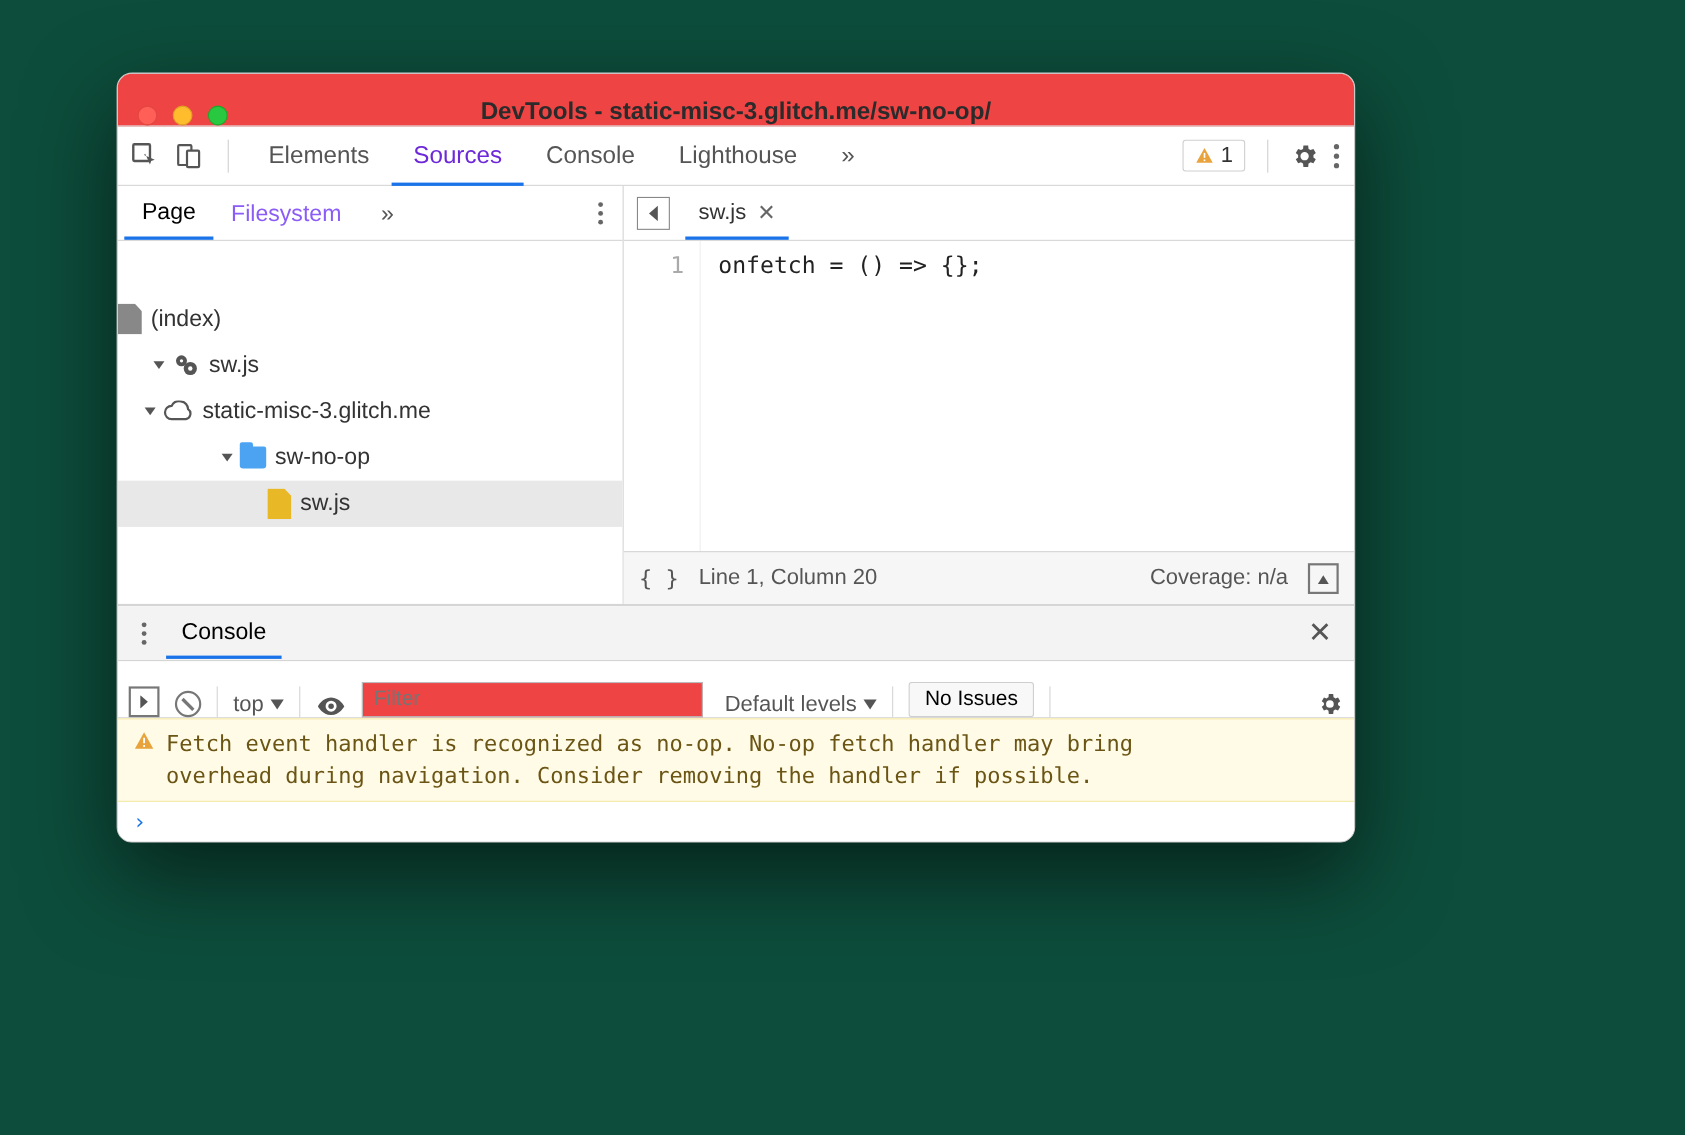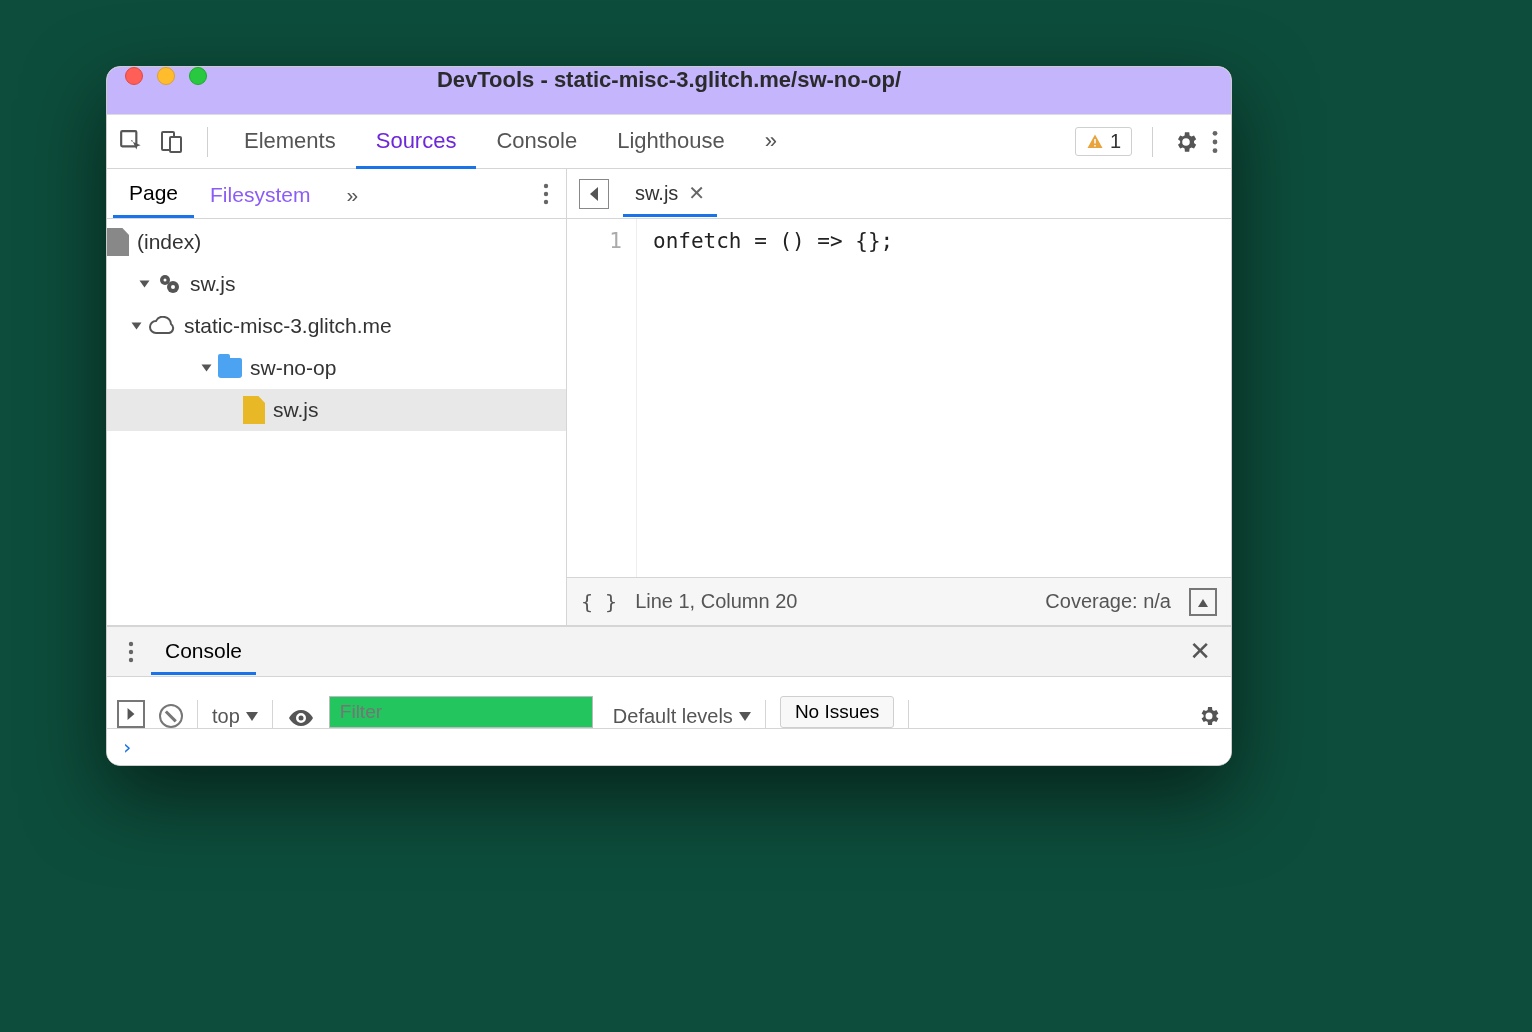--- a/index.html
+++ b/index.html
@@ -20,24 +20,24 @@
     border-radius: 14px;
     box-shadow: 0 30px 80px rgba(0,0,0,0.55);
     overflow: hidden;
     display: flex;
     flex-direction: column;
     border: 1px solid #ccc;
   }
   
   .titlebar {
     height: 48px;
-    background: #c4b5fd;
+    background: #ef4444;
     border-bottom: 1px solid #ddd;
     display: flex;
-    align-items: flex-start;
+    align-items: flex-end;
     position: relative;
   }
   .traffic { display: flex; gap: 14px; margin-left: 18px; }
   .dot { width: 18px; height: 18px; border-radius: 50%; }
   .dot.red { background: #ff5f57; border:1px solid #e24640;}
   .dot.yellow { background: #ffbd2e; border:1px solid #dea123;}
   .dot.green { background: #28c940; border:1px solid #1aab29;}
   .title { position: absolute; left:0; right:0; text-align:center; font-weight:600; color:#2b2b2b; font-size:22px;}
   
   .toolbar {
@@ -56,21 +56,21 @@
   .tb-right { margin-left:auto; display:flex; align-items:center; gap:12px;}
   .warn-badge {
     display:flex; align-items:center; gap:6px;
     border:1px solid #cfcfcf; border-radius:3px;
     padding: 2px 10px; font-size:20px; color:#333; background:#fff;
   }
   .warn-tri { color:#e8a33d; }
   .gear-icon, .kebab-icon { color:#666; cursor:pointer;}
   
   .main { flex:1; display:flex; border-bottom:1px solid #d5d5d5; min-height:0;}
-  .left-pane { width:460px; border-right:1px solid #d5d5d5; display:flex; flex-direction:column;}
+  .left-pane { width:460px; border-right:1px solid #d5d5d5; display:flex; flex-direction:column;gap:48px;}
   .subtabs { height:50px; display:flex; align-items:center; border-bottom:1px solid #d5d5d5; padding:0 6px;}
   .subtab { padding: 12px 16px 10px; color:#8b5cf6; cursor:pointer; font-size:21px;}
   .subtab.active { color:#000; border-bottom:3px solid #1a73e8; }
   .sub-more { margin-left:4px; color:#555;}
   .sub-kebab { margin-left:auto; color:#555; padding:0 10px; cursor:pointer;}
   .tree { flex:1; padding-top:2px; font-size:21px; color:#333; overflow:hidden;}
   .tree-row { display:flex; align-items:center; height:42px; gap:8px; white-space:nowrap;}
   .tree-row.selected { background:#e8e8e8;}
   .disclose { width:0;height:0;border-left:7px solid #555;border-top:5px solid transparent;border-bottom:5px solid transparent; transform:rotate(90deg); }
   .icon-file { width:22px; height:28px; background:#888; clip-path: polygon(0 0, 70% 0, 100% 25%, 100% 100%, 0 100%);}
@@ -96,21 +96,21 @@
   .drawer-kebab { padding:0 12px; color:#555; cursor:pointer;}
   .drawer-tab { padding:11px 14px 9px; color:#000; border-bottom:3px solid #1a73e8; font-size:21px; margin-left:4px;}
   .drawer-close { margin-left:auto; padding:0 12px; color:#555; font-size:26px; cursor:pointer;}
   .console-toolbar { height:52px; border-bottom:1px solid #d5d5d5; display:flex; align-items:flex-end; padding:0 10px; gap:14px; color:#555;}
   .ct-box { width:28px; height:28px; border:2px solid #777; display:flex; align-items:center; justify-content:center; cursor:pointer;}
   .ban { width:24px;height:24px;border:2.5px solid #777;border-radius:50%; position:relative; cursor:pointer;}
   .ban::after{content:"";position:absolute;left:3px;top:9px;width:14px;height:2.5px;background:#777;transform:rotate(45deg);}
   .divider { width:1px; height:28px; background:#d5d5d5;}
   .ctx { display:flex; align-items:center; gap:6px; cursor:pointer;}
   .eye { color:#555; }
-  .filter-input { width:264px; height:32px; border:1px solid #bbb; padding:0 10px; font-size:19px; color:#333; background:#22c55e;}
+  .filter-input { width:310px; height:32px; border:1px solid #bbb; padding:0 10px; font-size:19px; color:#333; background:#ef4444;}
   .levels { display:flex; align-items:center; gap:6px; cursor:pointer; margin-left: 6px;}
   .issues-btn { border:1px solid #cfcfcf; background:#f8f8f8; border-radius:3px; padding:4px 14px; font-size:19px; cursor:pointer;}
   .ct-gear { margin-left:auto; cursor:pointer; color:#666;}
   .console-body { background:#fff;}
   .warn-row { background:#fffbe6; border-top:1px solid #f3e9a8; border-bottom:1px solid #f3e9a8; padding:8px 14px 8px 14px; display:flex; gap:10px; font-family: ui-monospace, Menlo, monospace; font-size:20px; color:#6b5515; line-height:1.45;}
   .warn-row .tri { color:#e8a33d; flex-shrink:0; padding-top:2px;}
   .prompt-row { padding:6px 14px; color:#1a73e8; font-family: ui-monospace, Menlo, monospace; font-size:20px;}
   .tri-down { width:0;height:0;border-left:6px solid transparent;border-right:6px solid transparent;border-top:9px solid #555; display:inline-block;}
   svg { display:block; }
 </style>
@@ -305,19 +305,29 @@
       <div class="divider"></div>
       <button class="issues-btn">No Issues</button>
       <div class="divider"></div>
       <div class="ct-gear">
         <svg width="24" height="24" viewBox="0 0 24 24" fill="#555">
             <path d="M19.4 13a7.5 7.5 0 000-2l2-1.6-2-3.4-2.4.9a7.5 7.5 0 00-1.7-1L15 3h-4l-.3 2.9a7.5 7.5 0 00-1.7 1l-2.4-.9-2 3.4L6.6 11a7.5 7.5 0 000 2l-2 1.6 2 3.4 2.4-.9a7.5 7.5 0 001.7 1L11 21h4l.3-2.9a7.5 7.5 0 001.7-1l2.4.9 2-3.4zM12 15.5A3.5 3.5 0 1112 8.5a3.5 3.5 0 010 7z"></path>
           </svg>
       </div>
     </div>
     <div class="console-body">
+      <div class="warn-row">
+        <span class="tri">
+          <svg width="20" height="20" viewBox="0 0 24 24">
+              <path d="M12 2 L22 20 H2 Z" fill="#e8a33d"></path>
+              <rect x="11" y="8" width="2" height="6" fill="#fff"></rect>
+              <rect x="11" y="16" width="2" height="2" fill="#fff"></rect>
+            </svg>
+        </span>
+        <span style="max-width: 960px;">Fetch event handler is recognized as no-op. No-op fetch handler may bring overhead during navigation. Consider removing the handler if possible.</span>
+      </div>
       <div class="prompt-row">
         <span>›</span>
       </div>
     </div>
   </div>
 
 </div>
 
 </body></html>

